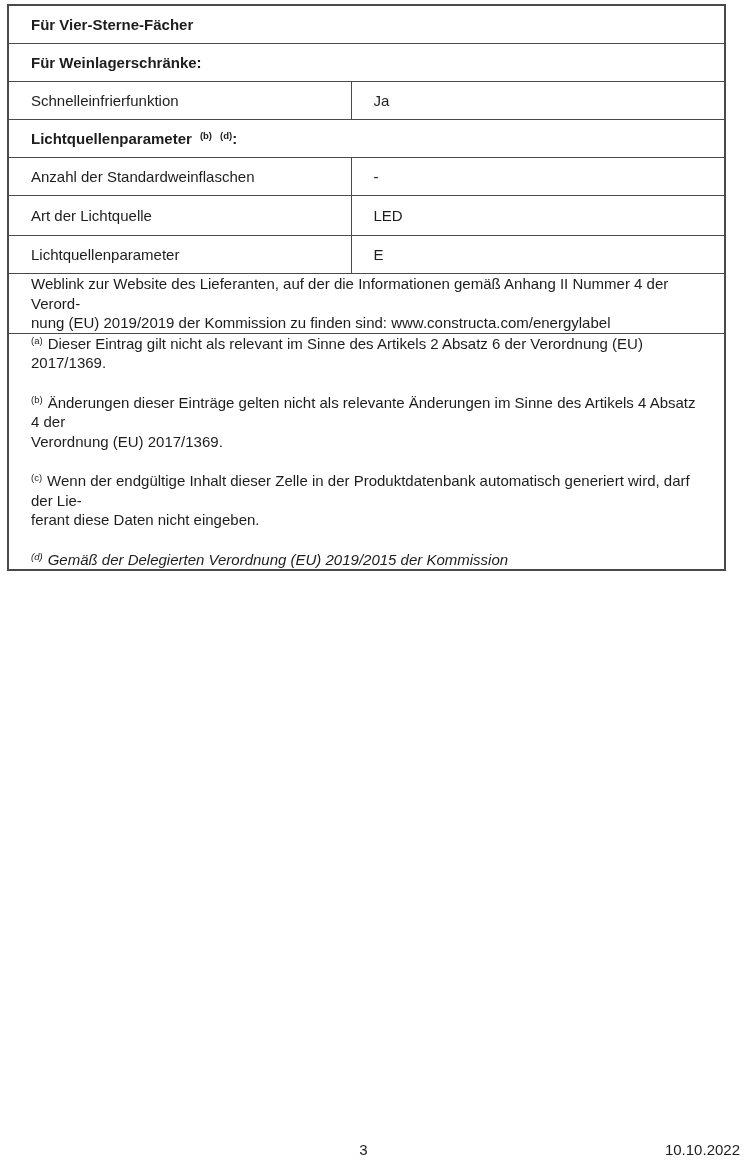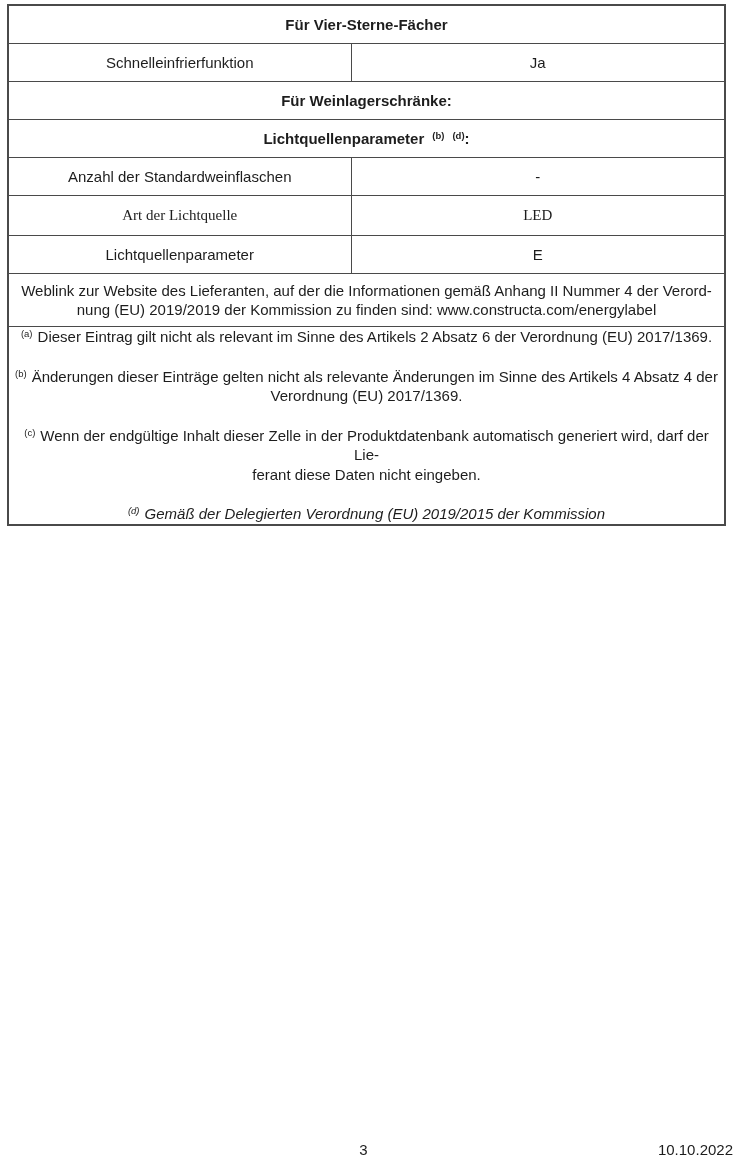--- a/index.html
+++ b/index.html
@@ -21,30 +21,29 @@
     position: absolute;
     left: 7px;
     top: 4px;
     width: 717px;
     border-collapse: collapse;
     table-layout: fixed;
     border: 2px solid #4a4a4a;
   }
   table.fiche td {
     border: 1.5px solid #4a4a4a;
-    padding: 0 2px;
+    padding: 0 22px;
     vertical-align: middle;
     font-size: 15px;
     line-height: 19.5px;
     overflow: hidden;
-    text-align: center;
   }
   td.sec { font-weight: bold; }
   tr.std td { height: 37px; }
-  tr.tall td { height: 39px; font-family: Liberation Serif, serif; }
+  tr.tall td { height: 39px; }
   td.weblink-cell { height: 52px; vertical-align: middle; }
   td.footnotes-cell { height: 190px; vertical-align: top; padding-top: 13px; margin-left: 35px; }
   .pre { white-space: pre-line; }
   sup.fn {
     font-size: 9.5px;
     line-height: 0;
     vertical-align: 5px;
   }
   sup.g1 { margin-left: 8px; }
   sup.g2 { margin-left: 8px; }
@@ -57,21 +56,21 @@
   .footnote-p sup.fn { margin-right: 5px; }
   .footer-pageno {
     position: absolute;
     left: 0;
     width: 727px;
     top: 1141px;
     text-align: center;
   }
   .footer-date {
     position: absolute;
-    right: 17px;
+    right: 10px;
     top: 1141px;
     text-align: left;
   }
 </style>
 </head>
 <body>
 
 <div class="page">
 
   <table class="fiche">
@@ -82,31 +81,31 @@
     </colgroup>
     <tbody>
 
       <tr class="std">
         <td class="sec" colspan="3">
           <span>Für Vier-Sterne-Fächer</span>
         </td>
       </tr>
 
       <tr class="std">
+        <td class="sec" colspan="3">
+          <span>Für Weinlagerschränke:</span>
+        </td>
+      </tr>
+
+      <tr class="std">
         <td>
           <span>Schnelleinfrierfunktion</span>
         </td>
         <td colspan="2">
           <span>Ja</span>
-        </td>
-      </tr>
-
-      <tr class="std">
-        <td class="sec" colspan="3">
-          <span>Für Weinlagerschränke:</span>
         </td>
       </tr>
 
       <tr class="std">
         <td class="sec" colspan="3">
           <span>Lichtquellenparameter</span><sup class="fn g1">(b)</sup><sup class="fn g2">(d)</sup><span>:</span>
         </td>
       </tr>
 
       <tr class="std">

